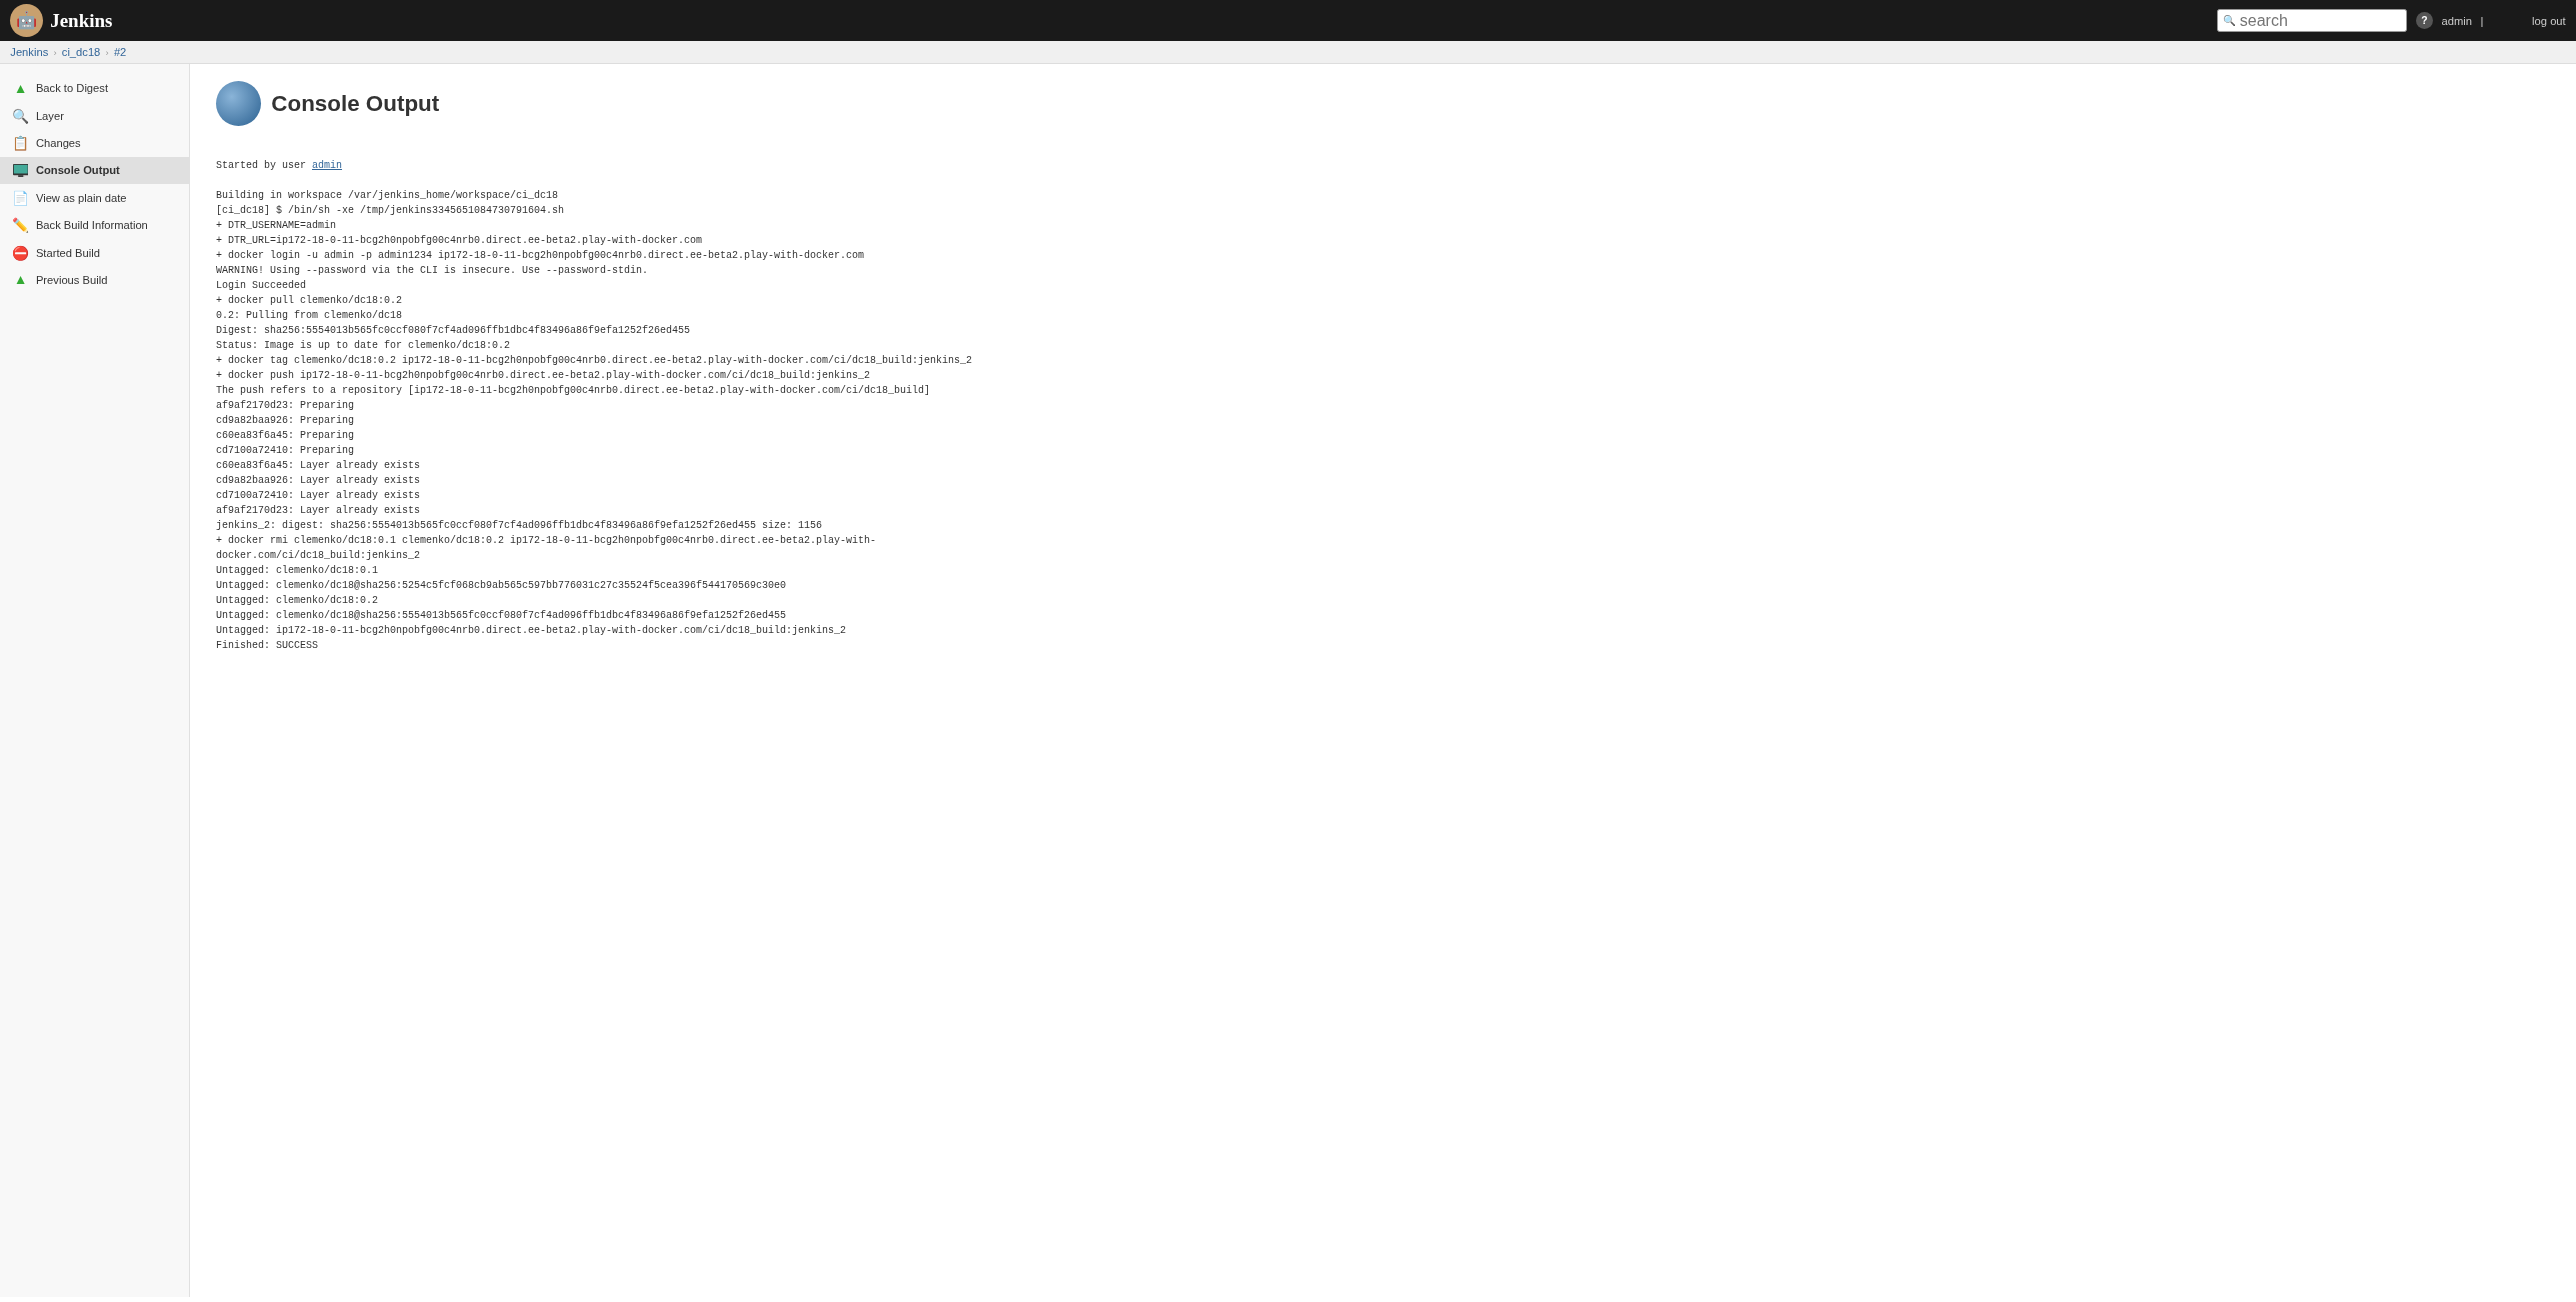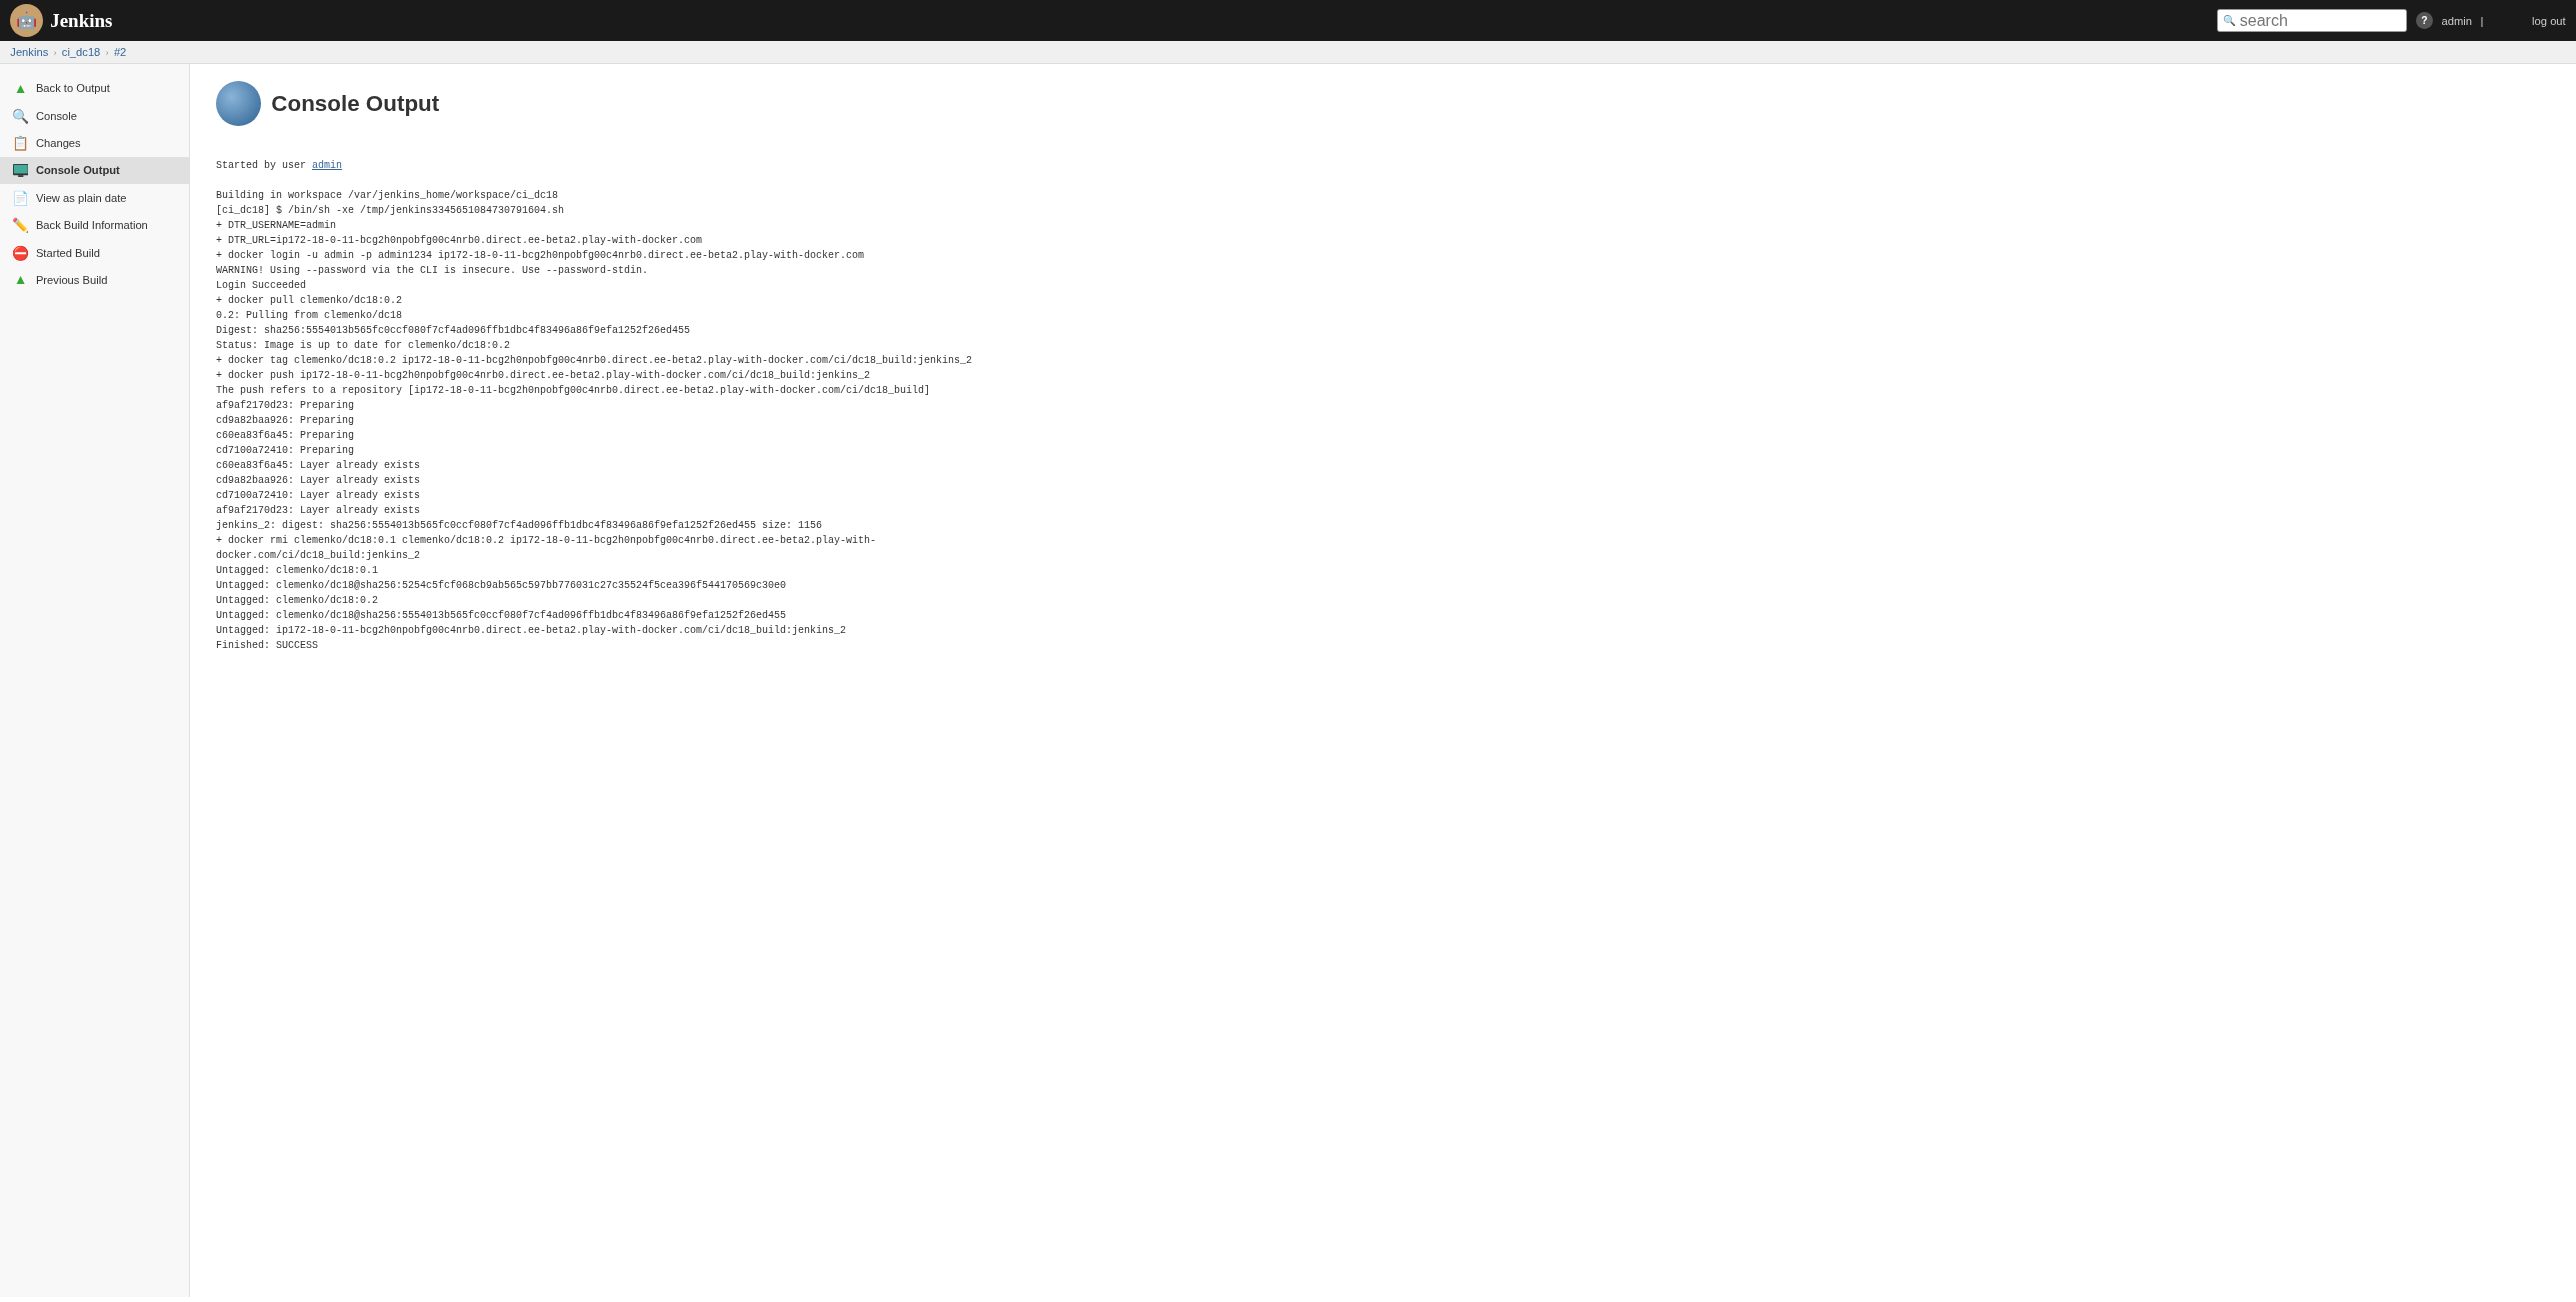--- a/index.html
+++ b/index.html
@@ -226,26 +226,26 @@
   <span class="breadcrumb-sep">›</span>
   <a href="/job/ci_dc18/2/">#2</a>
 </div>
 
 <div id="main-layout">
 
   <nav id="sidebar">
 
     <a class="sidebar-item" href="#">
       <span class="sidebar-icon icon-back">▲</span>
-      <span>Back to Output</span>
+      <span>Back to Digest</span>
     </a>
 
     <a class="sidebar-item" href="#">
       <span class="sidebar-icon icon-status">🔍</span>
-      <span>Console</span>
+      <span>Layer</span>
     </a>
 
     <a class="sidebar-item" href="#">
       <span class="sidebar-icon icon-changes">📋</span>
       <span>Changes</span>
     </a>
 
     <a class="sidebar-item active" href="#">
       <span class="sidebar-icon">
         <svg width="15.5" height="13.8" viewBox="0 0 18 16">

